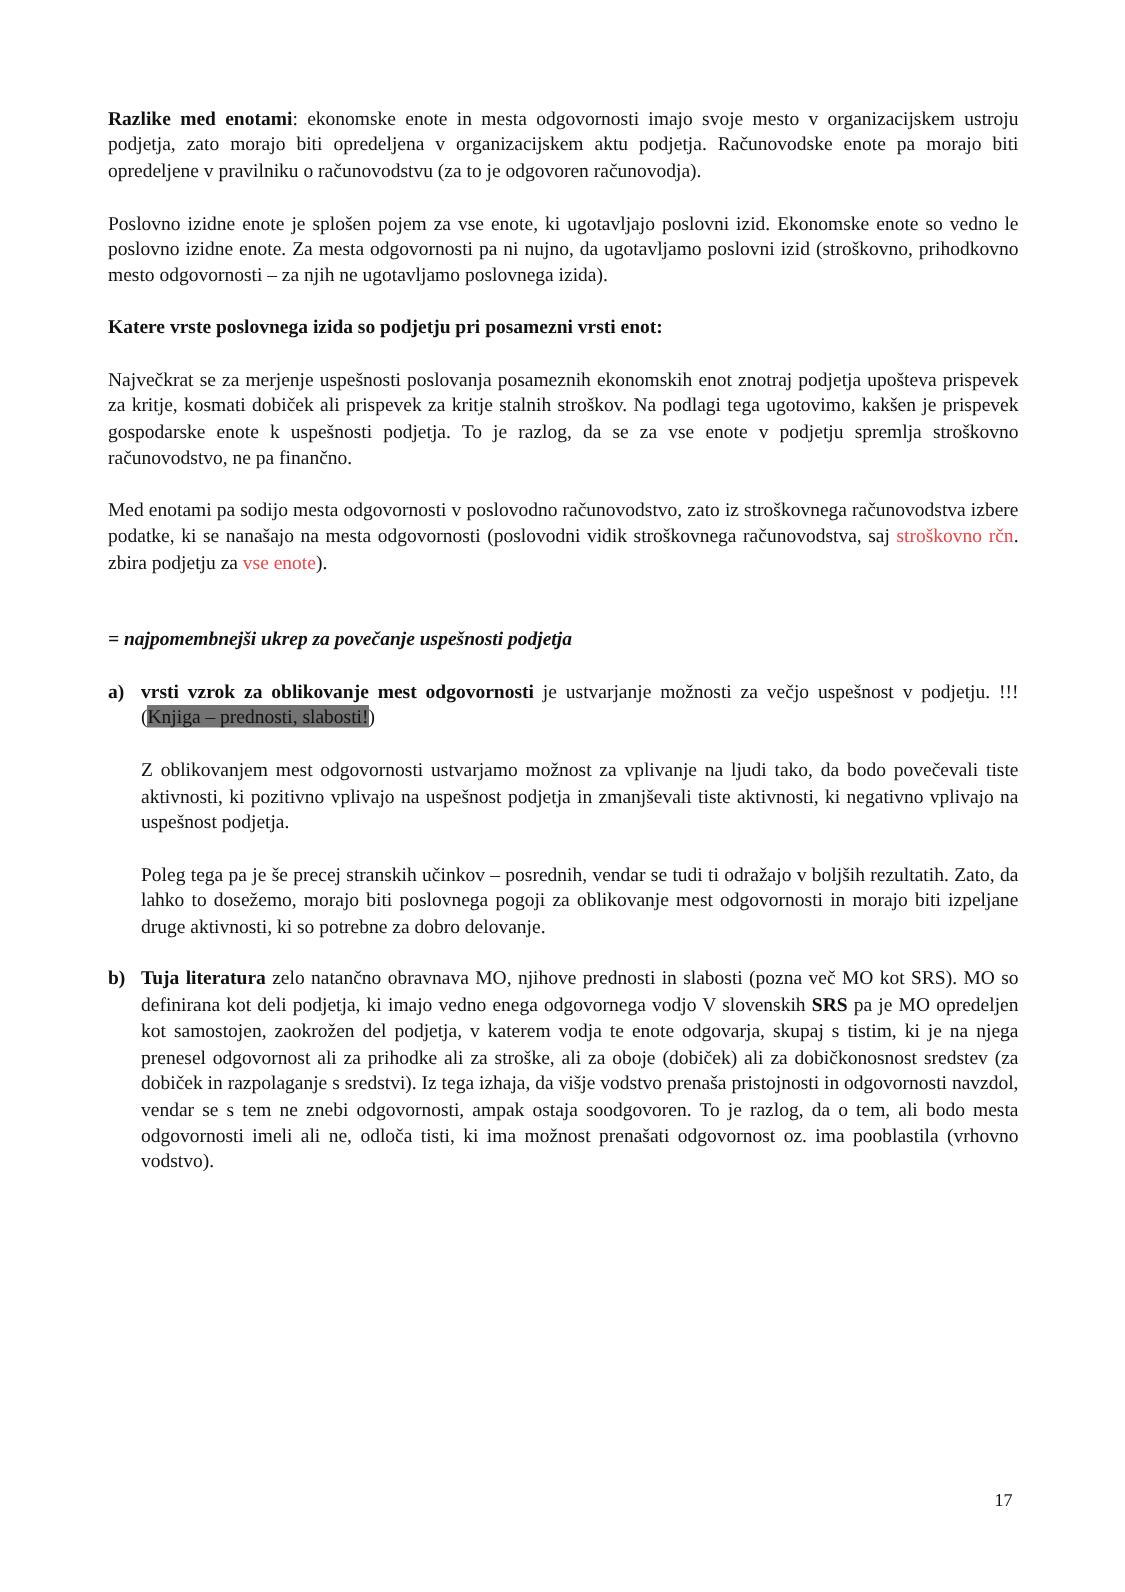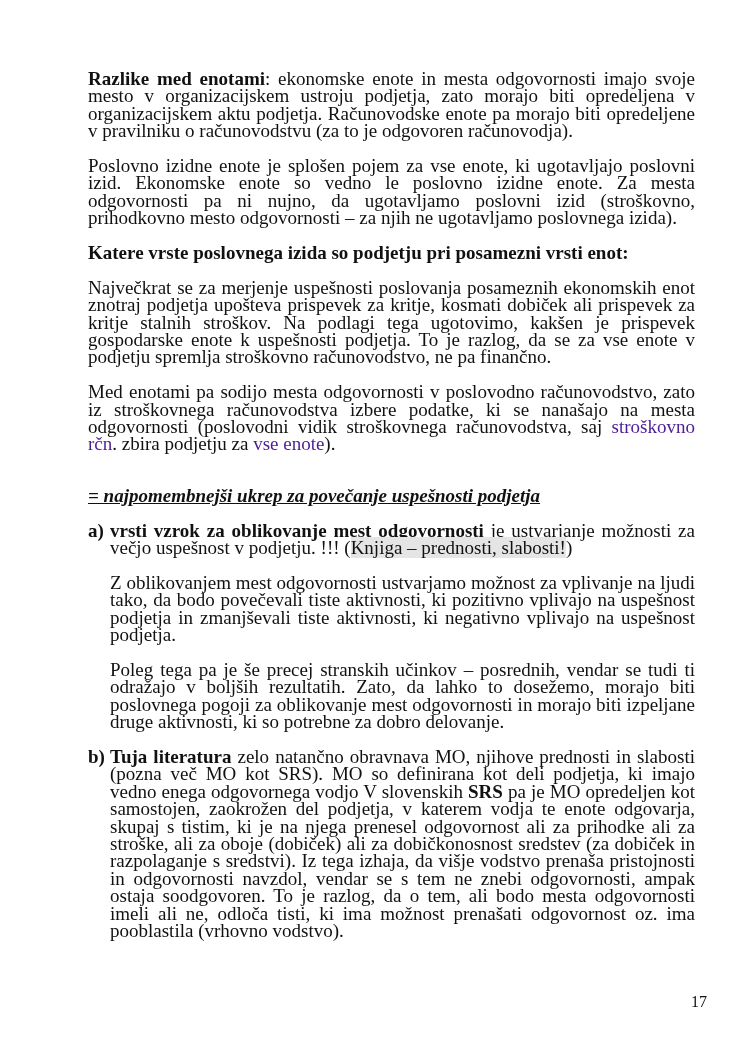--- a/index.html
+++ b/index.html
@@ -1,29 +1,29 @@
 <!DOCTYPE html>
 <html><head>
 <meta charset="utf-8">
 <style>
   html, body { margin: 0; padding: 0; background: #ffffff; }
   body { width: 750px; height: 1061px; position: relative; overflow: hidden;
          font-family: "Liberation Serif", "DejaVu Serif", serif; color: #111; }
-  .page { position: absolute; left: 88px; top: 70px; width: 607px;
-          font-size: 19px; line-height: 17.4px; }
+  .page { position: absolute; left: 72px; top: 70px; width: 607px;
+          font-size: 13px; line-height: 17.4px; }
   p { margin: 0; text-align: justify; }
   .gap { height: 17.4px; }
   .gap-lg { height: 34px; }
   b { font-weight: bold; }
-  .bi { font-weight: bold; font-style: italic; text-decoration: underline; }
-  .blue { color: #4c1d95; }
-  .hl { background: #e5e5e5; }
+  .bi { font-weight: bold; font-style: italic; }
+  .blue { color: #ef4444; }
+  .hl { background: #737373; }
   .item { position: relative; padding-left: 22px; }
   .item .marker { position: absolute; left: 0; top: 0; font-weight: bold; }
-  .pagenum { position: absolute; left: 663px; top: 993px; font-size: 16px; margin-left: 28px; }
+  .pagenum { position: absolute; left: 663px; top: 993px; font-size: 12px; }
 </style>
 </head>
 <body>
 
 <div class="page">
 
   <p><b>Razlike med enotami</b><span>: ekonomske enote in mesta odgovornosti imajo svoje mesto v organizacijskem ustroju podjetja, zato morajo biti opredeljena v organizacijskem aktu podjetja. Računovodske enote pa morajo biti opredeljene v pravilniku o računovodstvu (za to je odgovoren računovodja).</span></p>
   <div class="gap"></div>
 
   <p>Poslovno izidne enote je splošen pojem za vse enote, ki ugotavljajo poslovni izid. Ekonomske enote so vedno le poslovno izidne enote. Za mesta odgovornosti pa ni nujno, da ugotavljamo poslovni izid (stroškovno, prihodkovno mesto odgovornosti – za njih ne ugotavljamo poslovnega izida).</p>

